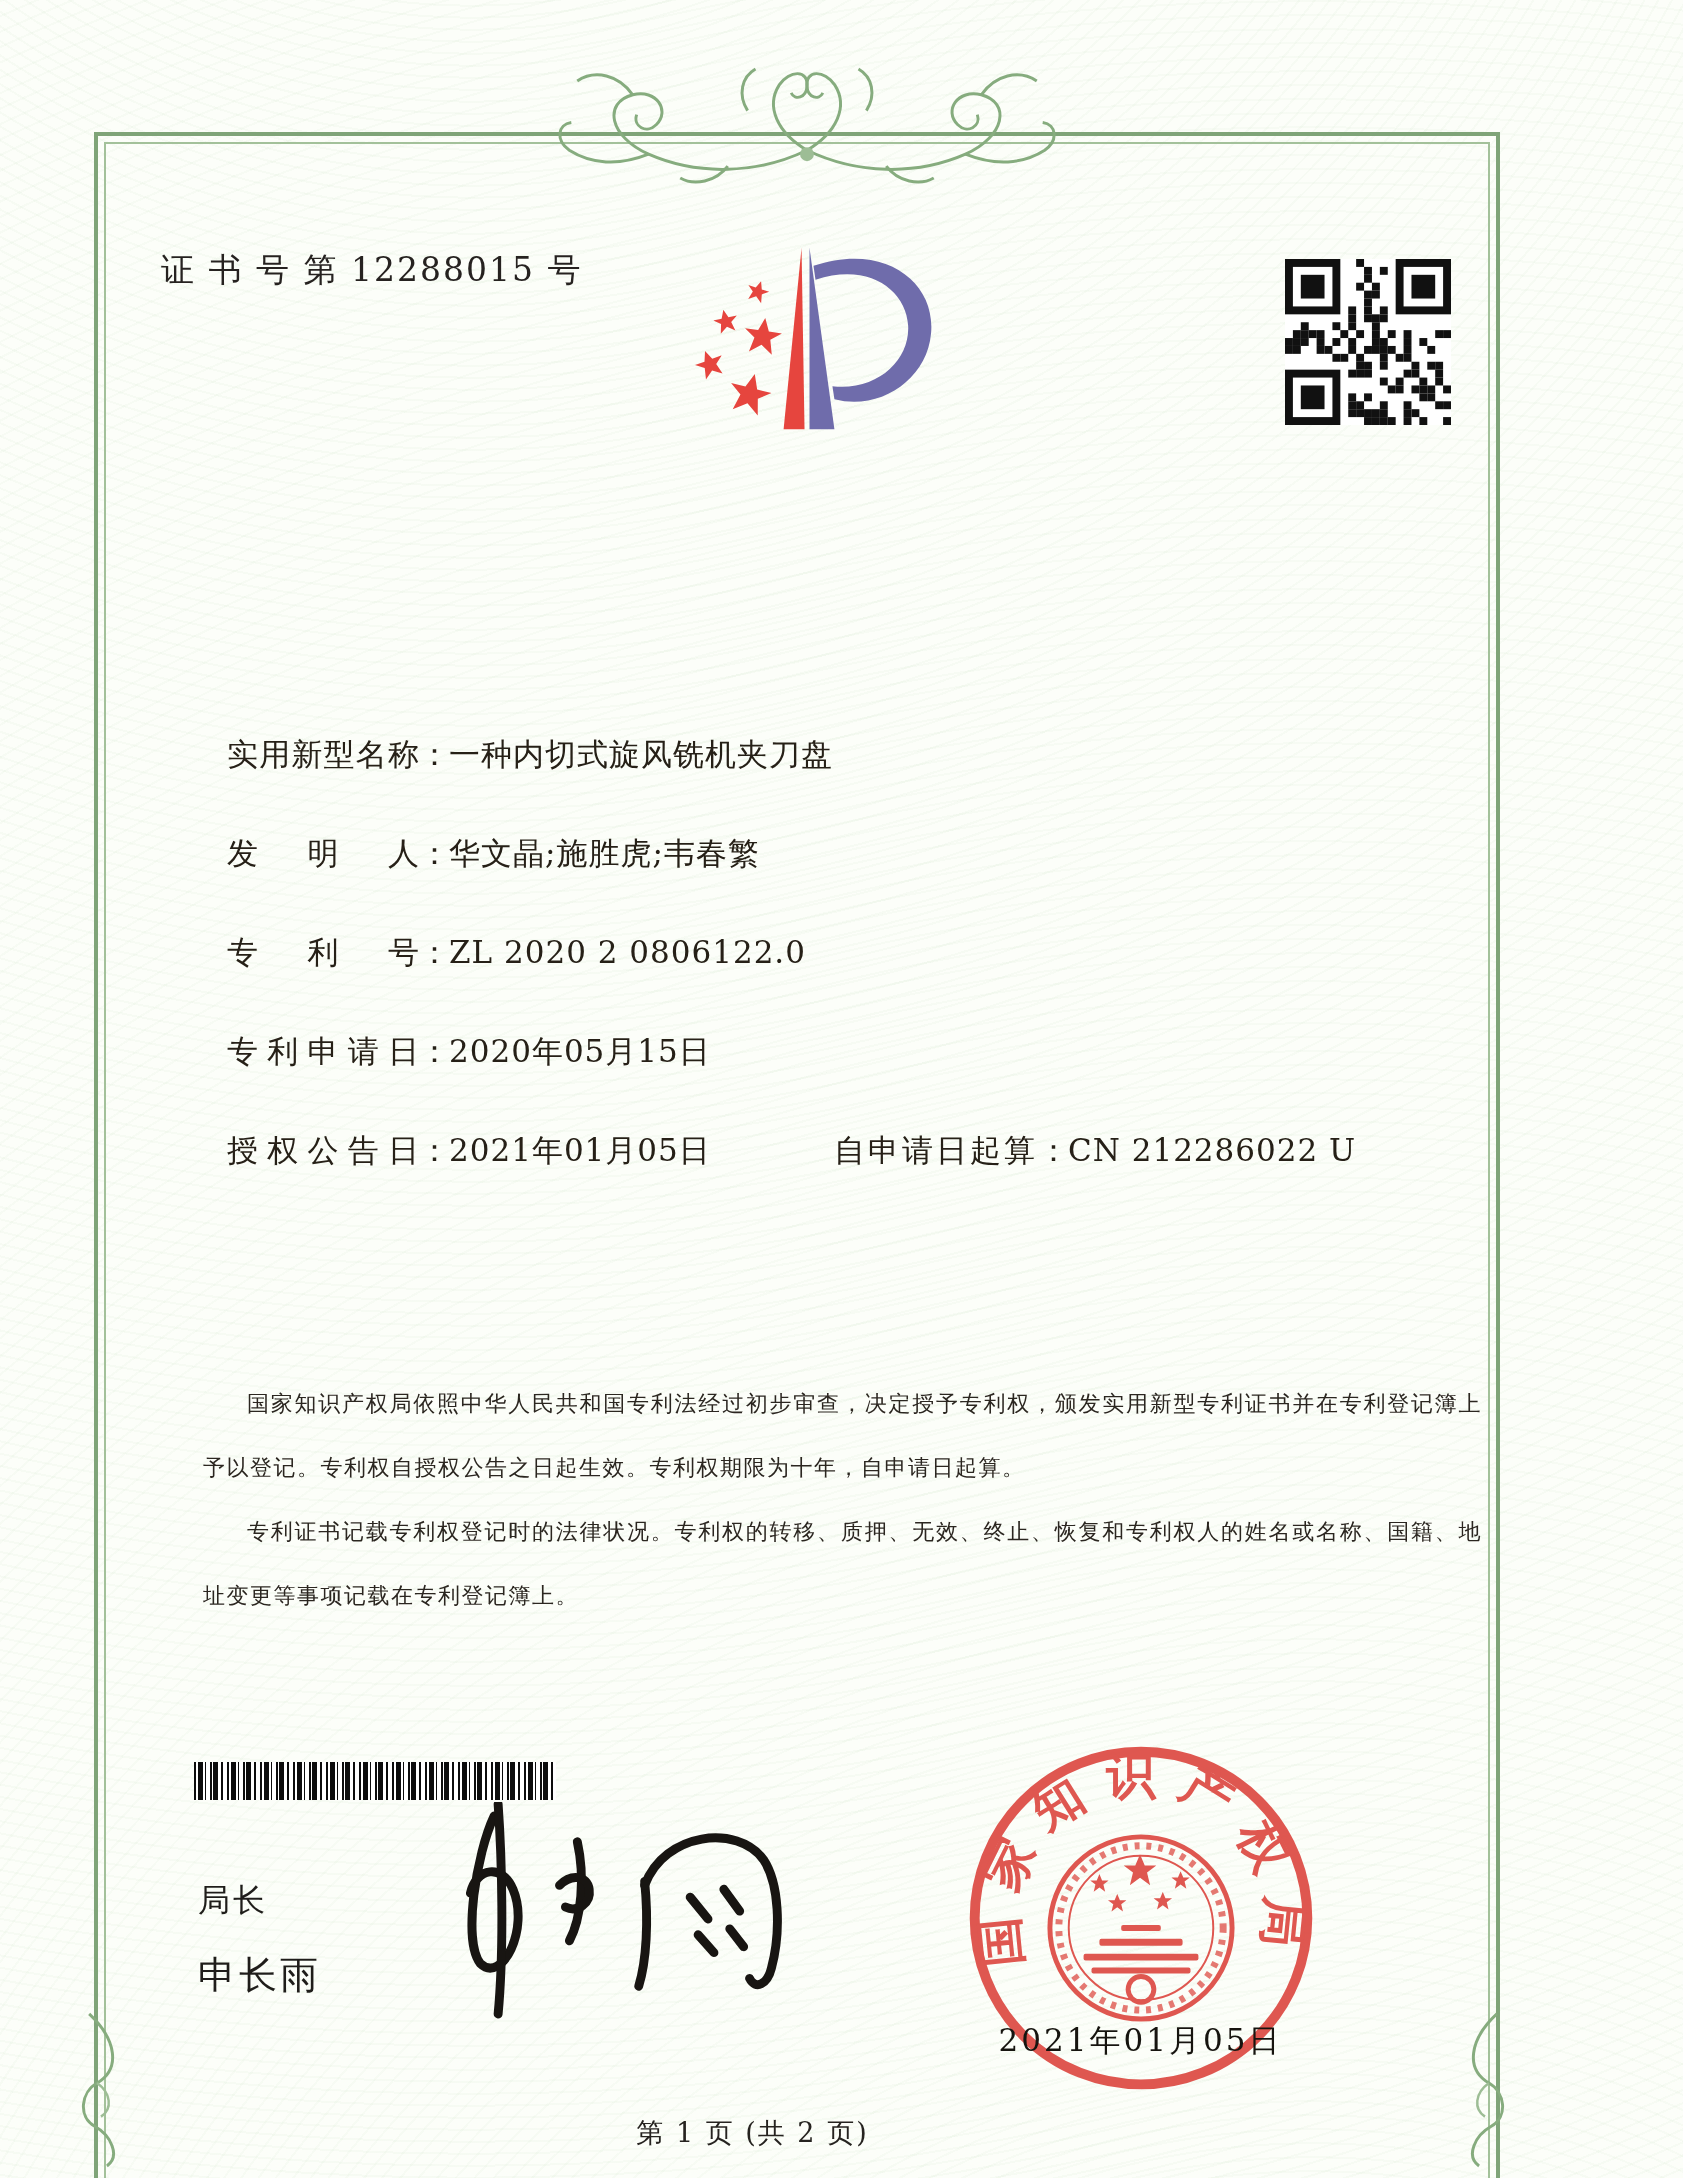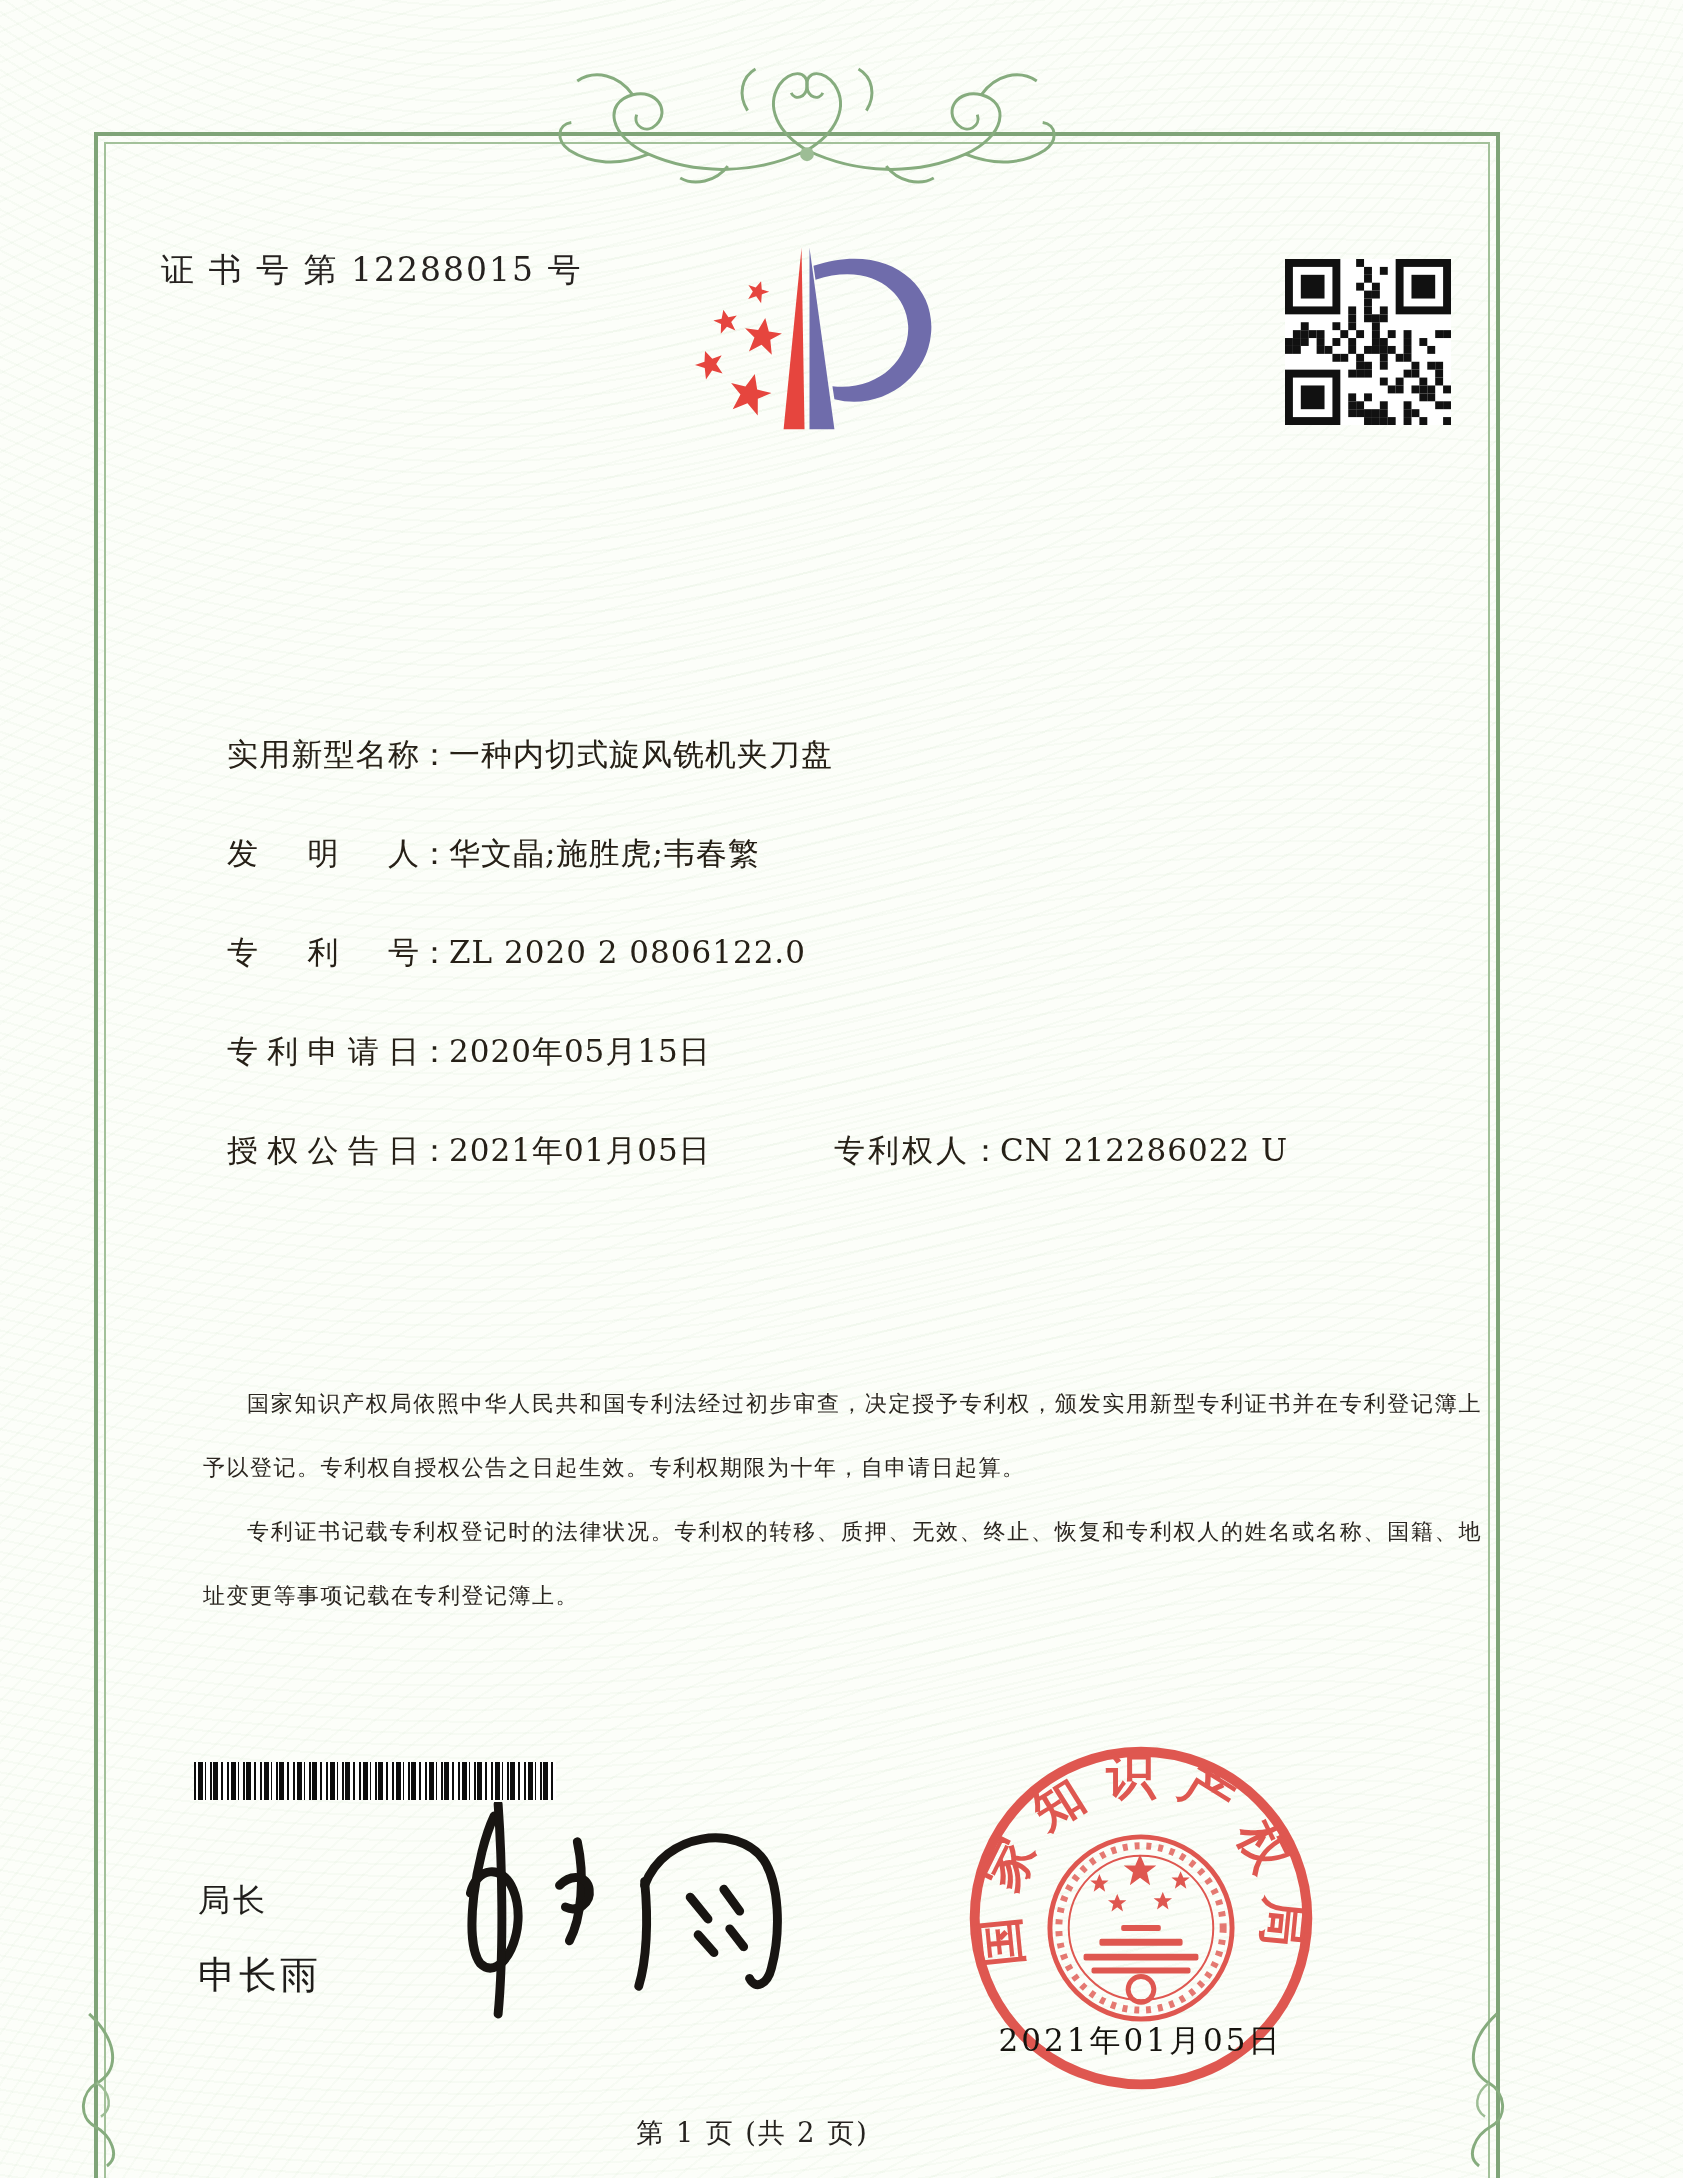--- a/index.html
+++ b/index.html
@@ -230,21 +230,21 @@
     </div>
     <div class="field-row">
       <span class="flabel">专利号</span><span class="colon">：</span><span class="fvalue">ZL 2020 2 0806122.0</span>
     </div>
     <div class="field-row">
       <span class="flabel">专利申请日</span><span class="colon">：</span><span class="fvalue">2020年05月15日</span>
     </div>
     <div class="field-row">
       <span class="flabel">授权公告日</span><span class="colon">：</span><span class="fvalue">2021年01月05日</span>
       <span class="grant-pair">
-        <span class="flabel2">专利权人</span><span class="colon">：</span><span class="fvalue">CN 212286022 U</span>
+        <span class="flabel2">自申请日起算</span><span class="colon">：</span><span class="fvalue">CN 212286022 U</span>
       </span>
     </div>
   </div>
 
   <div class="legal">
     <p>国家知识产权局依照中华人民共和国专利法经过初步审查，决定授予专利权，颁发实用新型专利证书并在专利登记簿上予以登记。专利权自授权公告之日起生效。专利权期限为十年，自申请日起算。</p>
     <p>专利证书记载专利权登记时的法律状况。专利权的转移、质押、无效、终止、恢复和专利权人的姓名或名称、国籍、地址变更等事项记载在专利登记簿上。</p>
   </div>
 
   <div class="barcode"></div>

